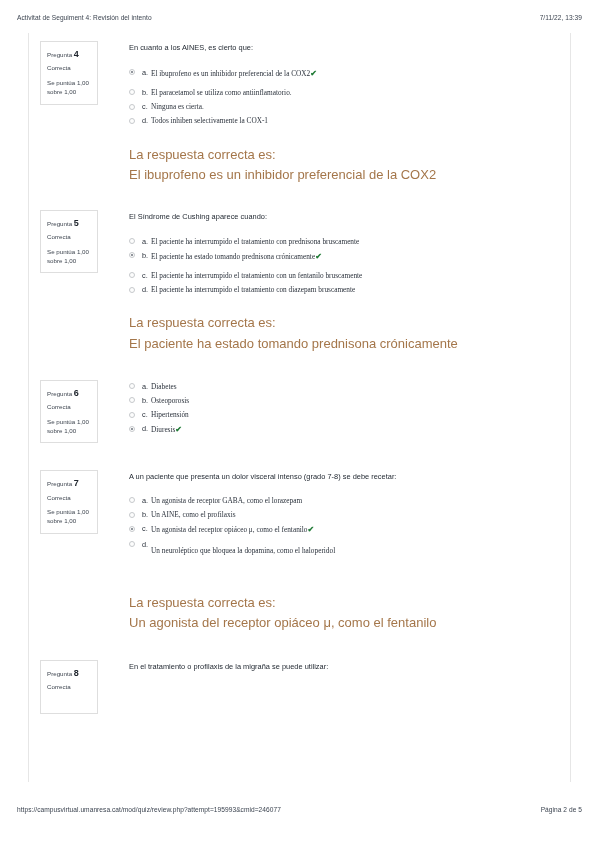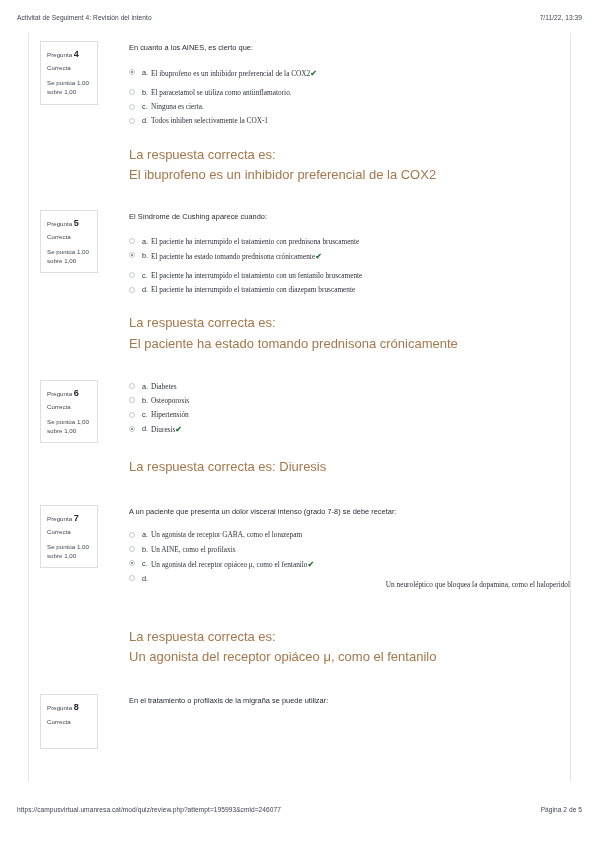--- a/index.html
+++ b/index.html
@@ -159,21 +159,21 @@
     width: 16px;
     min-width: 16px;
     padding-left: 7px;
     box-sizing: border-box;
     color: #2a313b;
   }
   .ans-text {
     flex: 1;
     font-family: Liberation Serif, serif;
   }
-  .ans.offset .ans-text { margin-top: 6px; text-align: right; }
+  .ans.offset .ans-text { margin-top: 6px; }
 
   .tick {
     color: #1f7a35;
     font-size: 8px;
     margin-left: 0px;
     font-weight: bold;
   }
 
   .feedback {
     margin-top: 18px;
@@ -312,23 +312,20 @@
           <span class="radio"></span>
           <span class="ans-letter">c.</span>
           <span class="ans-text">Hipertensión</span>
         </div>
         <div class="ans tight">
           <span class="radio checked"></span>
           <span class="ans-letter">d.</span>
           <span class="ans-text"><span>Diuresis</span><span class="tick">✔</span></span>
         </div>
       </div>
-      <div class="feedback">
-        <span class="fline">La respuesta correcta es: Diuresis</span>
-      </div>
     </div>
   </div>
 
   <div class="question" id="q7">
     <div class="qinfo">
       <div class="qnum"><span>Pregunta</span> <b>7</b></div>
       <div class="qstate">Correcta</div>
       <div class="qgrade">
         <span>Se puntúa 1,00</span><br>
         <span>sobre 1,00</span>

